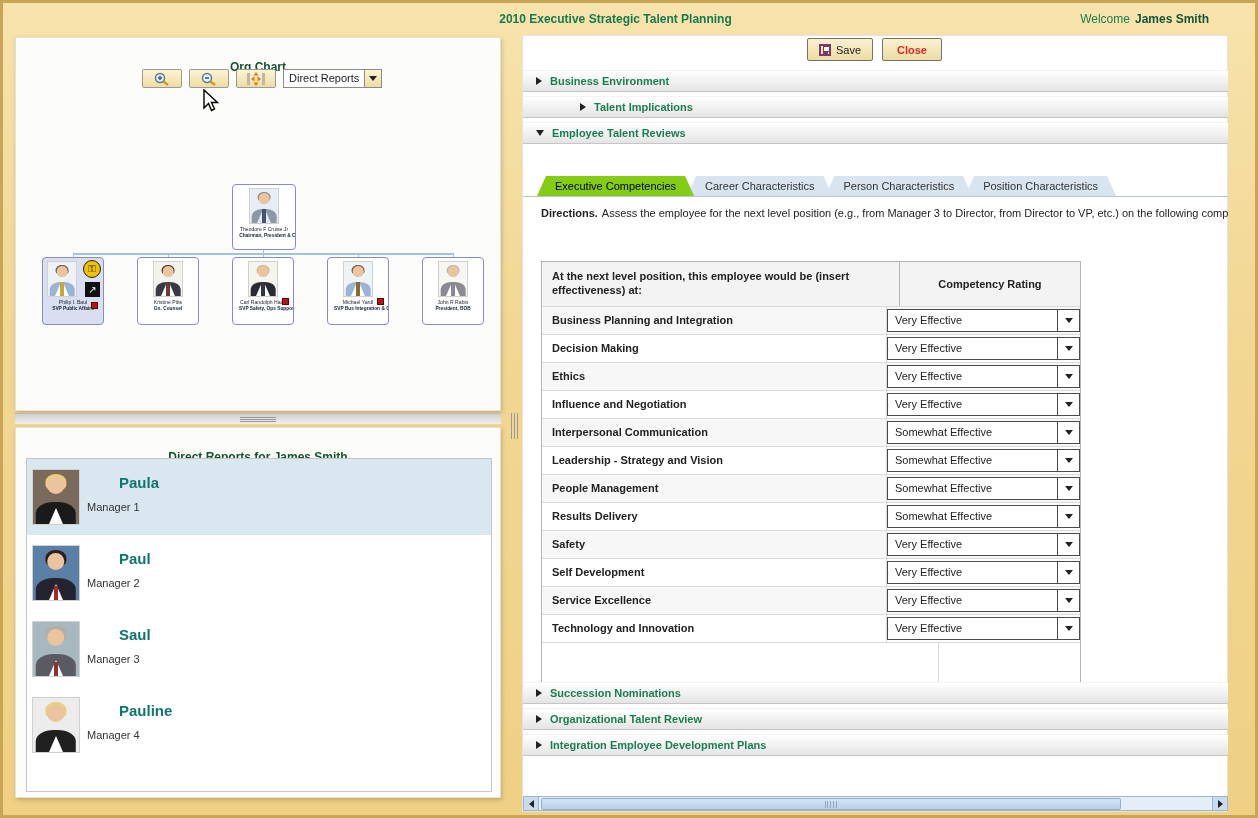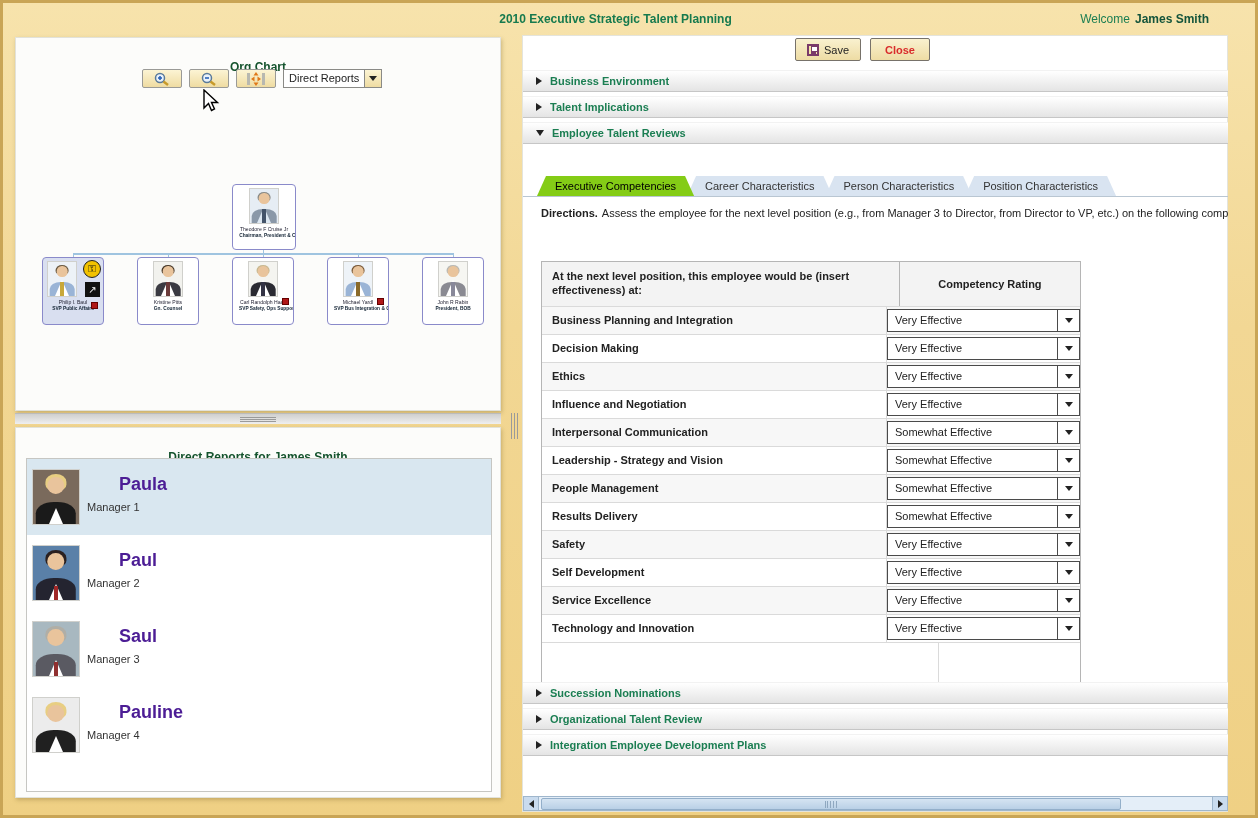--- a/index.html
+++ b/index.html
@@ -56,41 +56,41 @@
   .vgrip { position:absolute; left:508px; top:410px; width:9px; height:26px;
            background:repeating-linear-gradient(90deg,#9A9A9A 0 1px, transparent 1px 3px); }
 
   
   .panel-reports { left:12px; top:424px; width:486px; height:371px; }
   .dr-list { position:absolute; left:10px; top:30px; width:466px; height:334px; background:#FFF;
              border:1px solid #C6C6C2; overflow:hidden; }
   .dr-item { position:relative; height:76px; background:#FFF; cursor:pointer; }
   .dr-item.selected { background:#D9E7F0; }
   .dr-item .photo { position:absolute; left:5px; top:10px; width:48px; height:56px; }
-  .dr-item .dr-name { position:absolute; left:60px; top:15px; font-size:18px; font-weight:bold; color:#4c1d95;padding-left:32px; }
+  .dr-item .dr-name { position:absolute; left:60px; top:15px; font-size:15px; font-weight:bold; color:#0f766e;padding-left:32px; }
   .dr-item .dr-title { position:absolute; left:60px; top:42px; font-size:11px; color:#333; }
 
   
   .avatar { position:relative; overflow:hidden; background:var(--pbg,#CCD8E2); border:1px solid #D0D0CC; }
   .avatar .a-hair { position:absolute; top:8%; left:50%; transform:translateX(-50%); width:46%; height:30%;
                     background:var(--hair,#555); border-radius:50% 50% 40% 40%; }
   .avatar .a-head { position:absolute; top:13%; left:50%; transform:translateX(-50%); width:38%; height:32%;
                     background:var(--skin,#E9C49C); border-radius:48%; }
   .avatar .a-body { position:absolute; bottom:-6%; left:50%; transform:translateX(-50%); width:88%; height:46%;
                     background:var(--suit,#333); border-radius:45% 45% 0 0; }
   .avatar .a-shirt { position:absolute; bottom:0; left:50%; transform:translateX(-50%); width:0; height:0;
                      border-left:7px solid transparent; border-right:7px solid transparent;
                      border-bottom:16px solid var(--shirt,#FFF); }
   .avatar .a-tie { position:absolute; bottom:0; left:50%; transform:translateX(-50%); width:4px; height:14px;
                    background:var(--tie,transparent); }
 
   
   .right-panel { position:absolute; left:519px; top:32px; width:706px; height:777px; background:#FFF;
                  border:1px solid #E4E4DC; }
-  .actions { position:absolute; top:2px; left:272px; display:flex; gap:9px; }
+  .actions { position:absolute; top:2px; left:284px; display:flex; gap:9px; }
   .btn { height:23px; background:linear-gradient(#F9F1CF,#EEDCA4); border:1px solid #77726A; border-radius:2px;
          display:flex; align-items:center; justify-content:center; font-size:11px; cursor:pointer; padding:0 10px; }
   .btn-save { width:66px; gap:5px; color:#222; }
   .btn-close { width:60px; font-weight:bold; color:#D92B2B; }
   .floppy { width:12px; height:12px; border:2px solid #7A3A6A; background:#F5E8A8; position:relative; }
   .floppy:before { content:""; position:absolute; top:0; left:2px; width:5px; height:4px; background:#FFF; border:1px solid #7A3A6A; }
   .floppy:after { content:""; position:absolute; bottom:0; left:2px; width:5px; height:3px; background:#7A3A6A; }
 
   .acc { position:absolute; left:0; width:705px; height:22px; background:linear-gradient(#FFFFFF,#E4E4E4);
          border-top:1px solid #F2F2F2; border-bottom:1px solid #C6C6C6; display:flex; align-items:center;
@@ -355,21 +355,21 @@
       </div>
       <div class="btn btn-close">
         <span>Close</span>
       </div>
     </div>
 
     <div class="acc" style="top:34px;">
       <span class="caret right"></span>
       <span class="acc-label">Business Environment</span>
     </div>
-    <div class="acc" style="top:60px;">
+    <div class="acc" style="top:60px;padding-left:44px;">
       <span class="caret right"></span>
       <span class="acc-label">Talent Implications</span>
     </div>
     <div class="acc" style="top:86px;">
       <span class="caret down"></span>
       <span class="acc-label">Employee Talent Reviews</span>
     </div>
 
 
     <div class="tabs">

